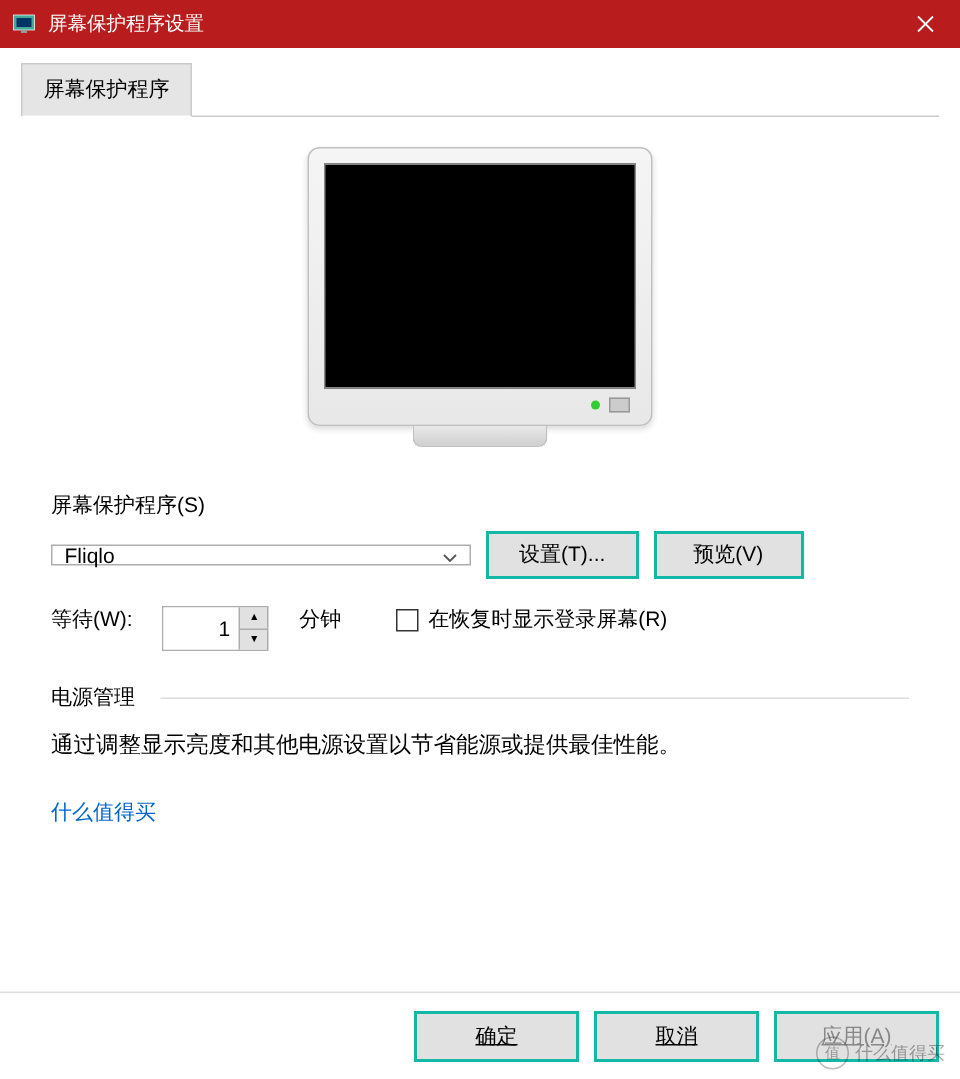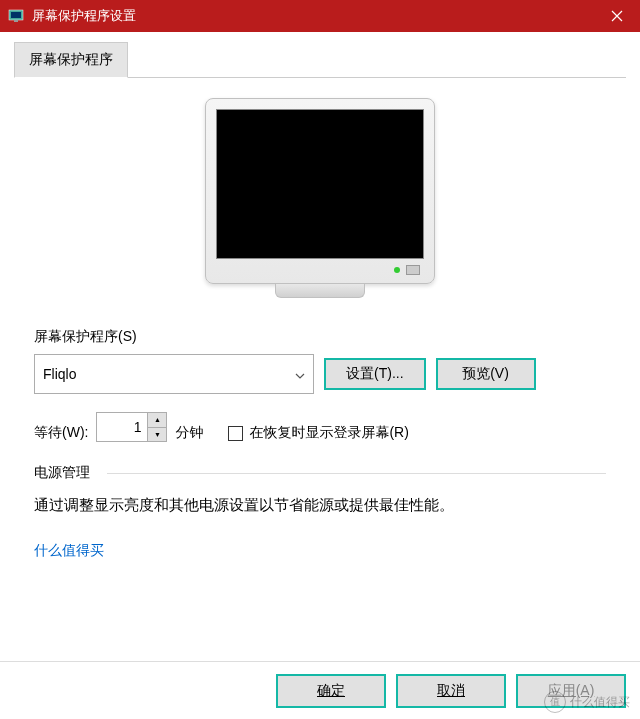--- a/index.html
+++ b/index.html
@@ -23,27 +23,27 @@
     .monitor-screen { background: #000; height: 150px; border: 1px solid #888; }
     .monitor-controls { display: flex; justify-content: flex-end; gap: 6px; padding: 6px 4px 2px 4px; align-items: center; }
     .led { width: 6px; height: 6px; background: #3c3; border-radius: 50%; }
     .power-btn { width: 14px; height: 10px; background: #ccc; border: 1px solid #999; }
     .monitor-stand { width: 90px; height: 14px; background: linear-gradient(#e8e8e8, #d0d0d0); margin: 0 auto; border: 1px solid #c0c0c0; border-top: none; border-radius: 0 0 6px 6px; }
     
     .section-label { font-size: 14px; margin-bottom: 8px; }
     
     .row { display: flex; gap: 10px; align-items: center; margin-bottom: 18px; }
     
-    .dropdown { flex: 0 0 280px; height: 40px; border: 1px solid #adadad; background: #fff; display: flex; align-items: center; padding: 0 8px; font-size: 14px; cursor: pointer; position: relative; }
+    .dropdown { flex: 0 0 280px; height: 14px; border: 1px solid #adadad; background: #fff; display: flex; align-items: center; padding: 0 8px; font-size: 14px; cursor: pointer; position: relative; }
     .dropdown-text { flex: 1; }
     .dropdown-arrow { color: #555; }
     
     .btn { height: 32px; padding: 0 20px; border: 2px solid #14b8a6; background: #e1e1e1; font-size: 14px; cursor: pointer; min-width: 100px; text-align: center; display: flex; align-items: center; justify-content: center; }
     
-    .wait-row { display: flex; align-items: flex-end; gap: 8px; margin-bottom: 22px; font-size: 14px; }
+    .wait-row { display: flex; align-items: flex-start; gap: 20px; margin-bottom: 22px; font-size: 14px; }
     .spinner { display: flex; align-items: stretch; border: 1px solid #adadad; height: 30px; }
     .spinner-input { width: 50px; border: none; text-align: right; padding: 0 6px; font-size: 14px; outline: none; }
     .spinner-btns { display: flex; flex-direction: column; border-left: 1px solid #adadad; }
     .spinner-btn { width: 18px; flex: 1; background: #e1e1e1; display: flex; align-items: center; justify-content: center; font-size: 7px; cursor: pointer; border: none; }
     .spinner-btn:first-child { border-bottom: 1px solid #adadad; }
     
     .checkbox-wrap { display: flex; align-items: center; gap: 6px; cursor: pointer; margin-left: 17px; }
     .checkbox { width: 15px; height: 15px; border: 1px solid #333; background: #fff; }
     
     .divider-row { display: flex; align-items: center; margin-bottom: 12px; }

